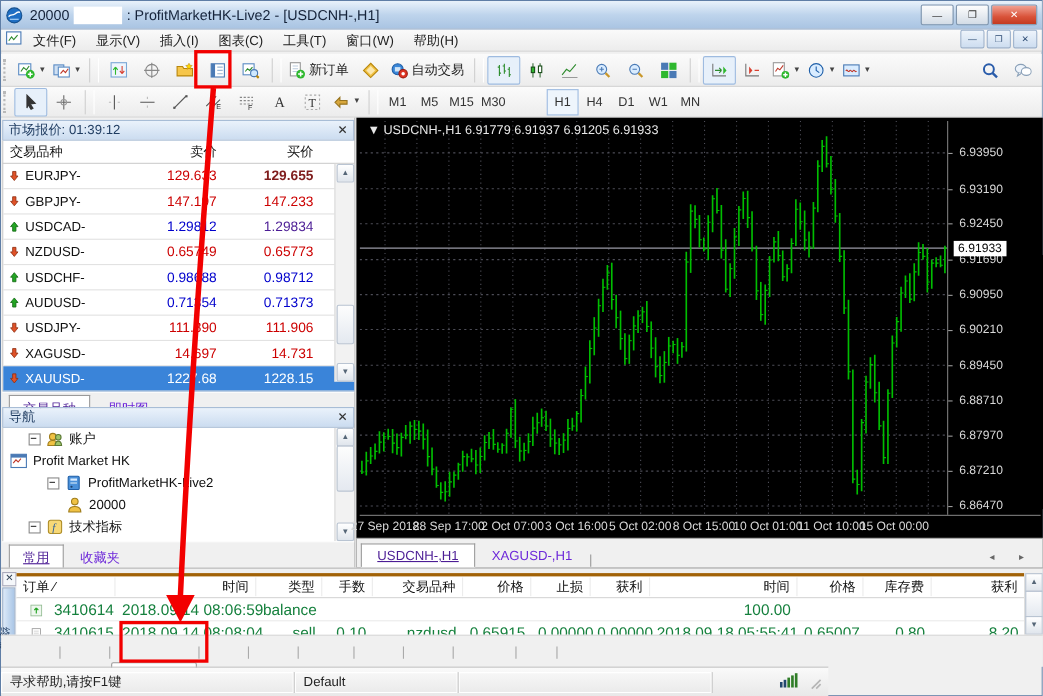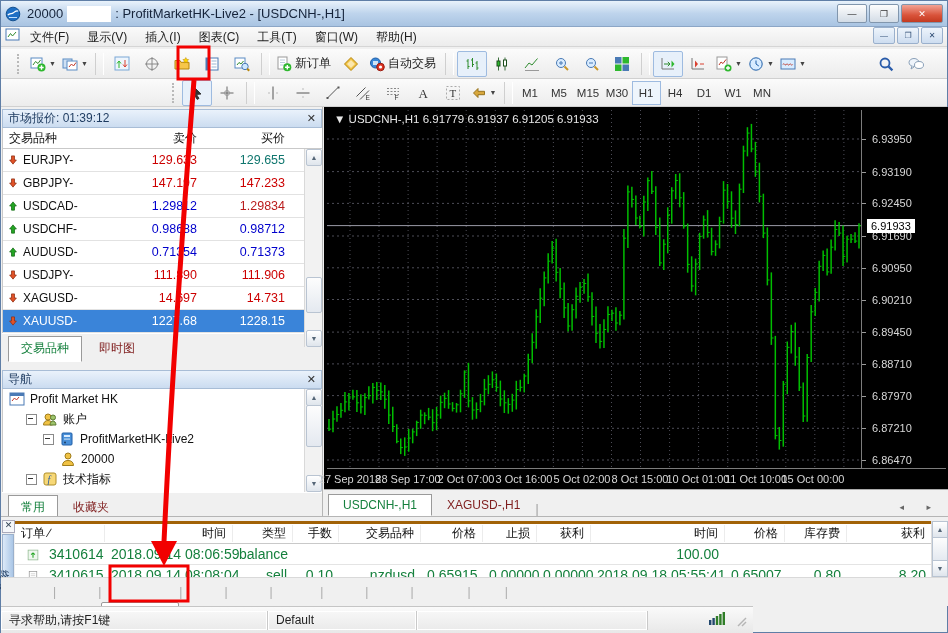--- a/index.html
+++ b/index.html
@@ -11,30 +11,30 @@
   .redact{display:inline-block;width:44px;height:16px;background:#ffffff;margin:0 4px;}
   #winbtns{margin-left:auto;display:flex;gap:2px;}
   .winbtn{width:28px;height:17px;border:1px solid #8196ad;border-radius:2px;background:linear-gradient(#fdfdfd,#d3dce6);display:flex;align-items:center;justify-content:center;font-size:9px;color:#333;}
   .winbtn.close{width:40px;background:linear-gradient(#f2a394,#d9533a 60%,#c33a20);color:#fff;font-weight:bold;}
   
   #menubar{position:absolute;left:0;top:26px;width:100%;height:20px;background:linear-gradient(#fafafa,#ececec);display:flex;align-items:flex-start;padding:0 4px;box-sizing:border-box;border-bottom:1px solid #d5d5d5;}
   .menu-item{padding:2px 9px;color:#222;white-space:nowrap;}
   #childbtns{margin-left:auto;display:flex;gap:2px;}
   .childbtn{width:20px;height:15px;border:1px solid #9ab0cc;border-radius:2px;background:linear-gradient(#eef4fb,#cdddf0);display:flex;align-items:center;justify-content:center;font-size:8px;color:#2c4a72;}
   
-  .toolbar{position:absolute;left:0;width:100%;background:linear-gradient(#fbfbfb,#ececec);display:flex;align-items:center;padding:0 16px;box-sizing:border-box;border-bottom:1px solid #d0d0d0;justify-content:center;}
+  .toolbar{position:absolute;left:0;width:100%;background:linear-gradient(#fbfbfb,#ececec);display:flex;align-items:center;padding:0 2px;box-sizing:border-box;border-bottom:1px solid #d0d0d0;}
   #tb1{top:48px;height:30px;}
   #tb2{top:78px;height:28px;}
   .tb-btn{height:24px;min-width:24px;display:flex;align-items:center;justify-content:center;border:1px solid transparent;border-radius:2px;gap:3px;padding:0 2px;color:#222;}
   .tb-btn.active{border:1px solid #9ebbe0;background:linear-gradient(#fdfefe,#dcEAf8);background:#e7f0fa;}
   .tb-btn .lbl{font-size:12px;white-space:nowrap;padding-right:2px;}
   .tb-sep{width:7px;height:22px;border-left:1px solid #cfcfcf;border-right:1px solid #ffffff;margin:0 3px 0 4px;}
   .dd{width:7px;font-size:7px;color:#444;}
   .tf-btn{width:27px;height:22px;display:flex;align-items:center;justify-content:center;border:1px solid transparent;color:#333;font-size:11.5px;}
-  .tf-btn.active{border:1px solid #9ebbe0;background:#eef5fc;}
+  .tf-btn.active{border:1px solid #9ebbe0;background:#eef5fc;margin-left:34px;}
   .grip{width:4px;height:20px;margin-right:4px;border-left:2px dotted #b9b9b9;}
   
   #main{position:absolute;left:0;top:106px;width:884px;height:409px;}
   #left{position:absolute;left:0;top:0;width:322px;height:409px;background:#f0f0f0;border-right:1px solid #b5b5b5;box-sizing:border-box;}
   .panel-head{height:17px;background:linear-gradient(#eaf2fb,#cbdcf0);border:1px solid #a8bdd6;display:flex;align-items:center;padding:0 5px;color:#1d3least;color:#1d3a5f;font-size:12px;}
   .panel-head .x{margin-left:auto;font-weight:bold;color:#333;font-size:11px;}
   #mw{position:absolute;left:1px;top:2px;width:320px;}
   .colhead{display:grid;grid-template-columns:105px 95px 88px;background:#fff;border-bottom:1px solid #c9c9c9;border-left:1px solid #c9c9c9;height:20px;align-items:center;}
   .colhead span{padding:0 6px;color:#111;}
   .colhead span:first-child{text-align:left;}
@@ -42,22 +42,22 @@
   #mw-rows{background:#fff;border-left:1px solid #c9c9c9;position:relative;}
   .mw-row{display:grid;grid-template-columns:105px 95px 88px;height:22px;align-items:center;border-bottom:1px solid #e2e2e2;}
   .mw-row .sym{display:flex;align-items:center;gap:4px;padding-left:4px;color:#111;}
   .mw-row .px{text-align:right;padding-right:6px;font-size:12.5px;}
   .mw-row.selected{background:#3a84d9;}
   .mw-row.selected .sym,.mw-row.selected .px{color:#fff !important;}
   .vsb{position:absolute;right:0;top:0;width:17px;background:#f2f2f2;border-left:1px solid #d9d9d9;}
   .vsb .arr{position:absolute;left:1px;width:14px;height:15px;background:linear-gradient(#fff,#dfe5ec);border:1px solid #b9c4d2;border-radius:2px;font-size:7px;color:#567;display:flex;align-items:center;justify-content:center;}
   .vsb .thumb{position:absolute;left:1px;width:14px;background:linear-gradient(#fdfdfd,#e4e9f0);border:1px solid #b9c4d2;border-radius:2px;}
   .tabsbar{height:26px;background:#f0f0f0;display:flex;align-items:flex-start;padding:2px 6px 0 6px;gap:2px;border-top:1px solid #fff;}
-  .tab{padding:3px 12px 4px 12px;color:#7f1d1d;border:1px solid transparent;white-space:nowrap;}
-  .tab.active{background:#fff;border:1px solid #9a9a9a;border-bottom:1px solid #fff;color:#15803d;}
+  .tab{padding:3px 12px 4px 12px;color:#6d28d9;border:1px solid transparent;white-space:nowrap;}
+  .tab.active{background:#fff;border:1px solid #9a9a9a;border-bottom:1px solid #fff;color:#4c1d95;text-decoration:underline;}
   .tab-sep{color:#999;padding-top:3px;}
   #nav{position:absolute;left:1px;top:263px;width:320px;}
   #nav-tree{background:#fff;border-left:1px solid #c9c9c9;height:103px;position:relative;overflow:hidden;}
   .tree-row{display:flex;align-items:center;height:20px;gap:5px;}
   .expander{width:9px;height:9px;border:1px solid #8a8a8a;background:#fff;position:relative;flex:none;}
   .expander:after{content:"";position:absolute;left:1px;top:3px;width:5px;height:1px;background:#333;}
   .tree-label{color:#111;white-space:nowrap;}
   
   #chartarea{position:absolute;left:323px;top:0;width:625px;height:409px;background:#000;}
   #plot{position:absolute;left:3px;top:3px;width:534px;height:358px;background:#000;}
@@ -412,41 +412,51 @@
           </div>
         <div id="mw-rows">
             <div class="mw-row">
               <span class="sym">
                 <span class="icon12"><svg xmlns="http://www.w3.org/2000/svg" width="12" height="12" viewBox="0 0 16 16" fill="none" stroke-width="1">
                     <path d="M8 13.5L3.5 8H6V2.5h4V8h2.5z" fill="#e05228" stroke="#8f2f12"></path>
                   </svg></span>
                 <span>EURJPY-</span>
               </span>
               <span class="px" style="color: rgb(204, 0, 0);">129.633</span>
-              <span class="px" style="color: #0f766e;">129.655</span>
+              <span class="px" style="color: #7f1d1d; font-weight: bold;">129.655</span>
             </div>
             <div class="mw-row">
               <span class="sym">
                 <span class="icon12"><svg xmlns="http://www.w3.org/2000/svg" width="12" height="12" viewBox="0 0 16 16" fill="none" stroke-width="1">
                     <path d="M8 13.5L3.5 8H6V2.5h4V8h2.5z" fill="#e05228" stroke="#8f2f12"></path>
                   </svg></span>
                 <span>GBPJPY-</span>
               </span>
               <span class="px" style="color: rgb(204, 0, 0);">147.197</span>
               <span class="px" style="color: rgb(204, 0, 0);">147.233</span>
             </div>
             <div class="mw-row">
               <span class="sym">
                 <span class="icon12"><svg xmlns="http://www.w3.org/2000/svg" width="12" height="12" viewBox="0 0 16 16" fill="none" stroke-width="1">
                     <path d="M8 2.5l4.5 5.5H10v5.5H6V8H3.5z" fill="#23a523" stroke="#156815"></path>
                   </svg></span>
                 <span>USDCAD-</span>
               </span>
               <span class="px" style="color: rgb(0, 0, 204);">1.29812</span>
-              <span class="px" style="color: #b91c1c;">1.29834</span>
+              <span class="px" style="color: #4c1d95;">1.29834</span>
+            </div>
+            <div class="mw-row">
+              <span class="sym">
+                <span class="icon12"><svg xmlns="http://www.w3.org/2000/svg" width="12" height="12" viewBox="0 0 16 16" fill="none" stroke-width="1">
+                    <path d="M8 13.5L3.5 8H6V2.5h4V8h2.5z" fill="#e05228" stroke="#8f2f12"></path>
+                  </svg></span>
+                <span>NZDUSD-</span>
+              </span>
+              <span class="px" style="color: rgb(204, 0, 0);">0.65749</span>
+              <span class="px" style="color: rgb(204, 0, 0);">0.65773</span>
             </div>
             <div class="mw-row">
               <span class="sym">
                 <span class="icon12"><svg xmlns="http://www.w3.org/2000/svg" width="12" height="12" viewBox="0 0 16 16" fill="none" stroke-width="1">
                     <path d="M8 2.5l4.5 5.5H10v5.5H6V8H3.5z" fill="#23a523" stroke="#156815"></path>
                   </svg></span>
                 <span>USDCHF-</span>
               </span>
               <span class="px" style="color: rgb(0, 0, 204);">0.98688</span>
               <span class="px" style="color: rgb(0, 0, 204);">0.98712</span>
@@ -503,37 +513,37 @@
             <span class="tab">即时图</span>
           </div>
       </div>
 
       <div id="nav">
         <div class="panel-head">
           <span>导航</span>
           <span class="x">✕</span>
         </div>
         <div id="nav-tree">
-            <div class="tree-row" style="padding-left: 6px;">
-              <span class="icon16"><svg xmlns="http://www.w3.org/2000/svg" width="16" height="16" viewBox="0 0 16 16" fill="none" stroke-width="1">
-                  <rect x="1" y="2" width="14" height="12" fill="#fff" stroke="#4a7ab5"></rect>
-                  <rect x="1" y="2" width="14" height="3" fill="#4a7ab5"></rect>
-                  <path d="M3 10l2.5-3 2 2L10 6" stroke="#c0392b"></path>
-                </svg></span>
-              <span class="tree-label">Profit Market HK</span>
-            </div>
             <div class="tree-row" style="padding-left: 23px;">
               <span class="expander"></span>
               <span class="icon16"><svg xmlns="http://www.w3.org/2000/svg" width="16" height="16" viewBox="0 0 16 16" fill="none" stroke-width="1">
                   <circle cx="6" cy="6" r="3" fill="#f0c244" stroke="#a07d1c"></circle>
                   <path d="M1.5 14c0-3 2-4.5 4.5-4.5S10.5 11 10.5 14z" fill="#f0c244" stroke="#a07d1c"></path>
                   <circle cx="11" cy="6.5" r="2.5" fill="#9ec46a" stroke="#5c7a35"></circle>
                   <path d="M8 14c.2-2.6 1.5-4 3-4s2.8 1.4 3 4z" fill="#9ec46a" stroke="#5c7a35"></path>
                 </svg></span>
               <span class="tree-label">账户</span>
+            </div>
+            <div class="tree-row" style="padding-left: 6px;">
+              <span class="icon16"><svg xmlns="http://www.w3.org/2000/svg" width="16" height="16" viewBox="0 0 16 16" fill="none" stroke-width="1">
+                  <rect x="1" y="2" width="14" height="12" fill="#fff" stroke="#4a7ab5"></rect>
+                  <rect x="1" y="2" width="14" height="3" fill="#4a7ab5"></rect>
+                  <path d="M3 10l2.5-3 2 2L10 6" stroke="#c0392b"></path>
+                </svg></span>
+              <span class="tree-label">Profit Market HK</span>
             </div>
             <div class="tree-row" style="padding-left: 40px;">
               <span class="expander"></span>
               <span class="icon16"><svg xmlns="http://www.w3.org/2000/svg" width="16" height="16" viewBox="0 0 16 16" fill="none" stroke-width="1">
                   <rect x="3" y="2" width="10" height="12" rx="1" fill="#4a90d9" stroke="#1f5fa8"></rect>
                   <rect x="5" y="4" width="6" height="2" fill="#d9ecff"></rect>
                   <rect x="5" y="7.5" width="6" height="1.2" fill="#bcd9f2"></rect>
                   <circle cx="6" cy="11.5" r="1" fill="#1f3f66"></circle>
                 </svg></span>
               <span class="tree-label">ProfitMarketHK-Live2</span>

